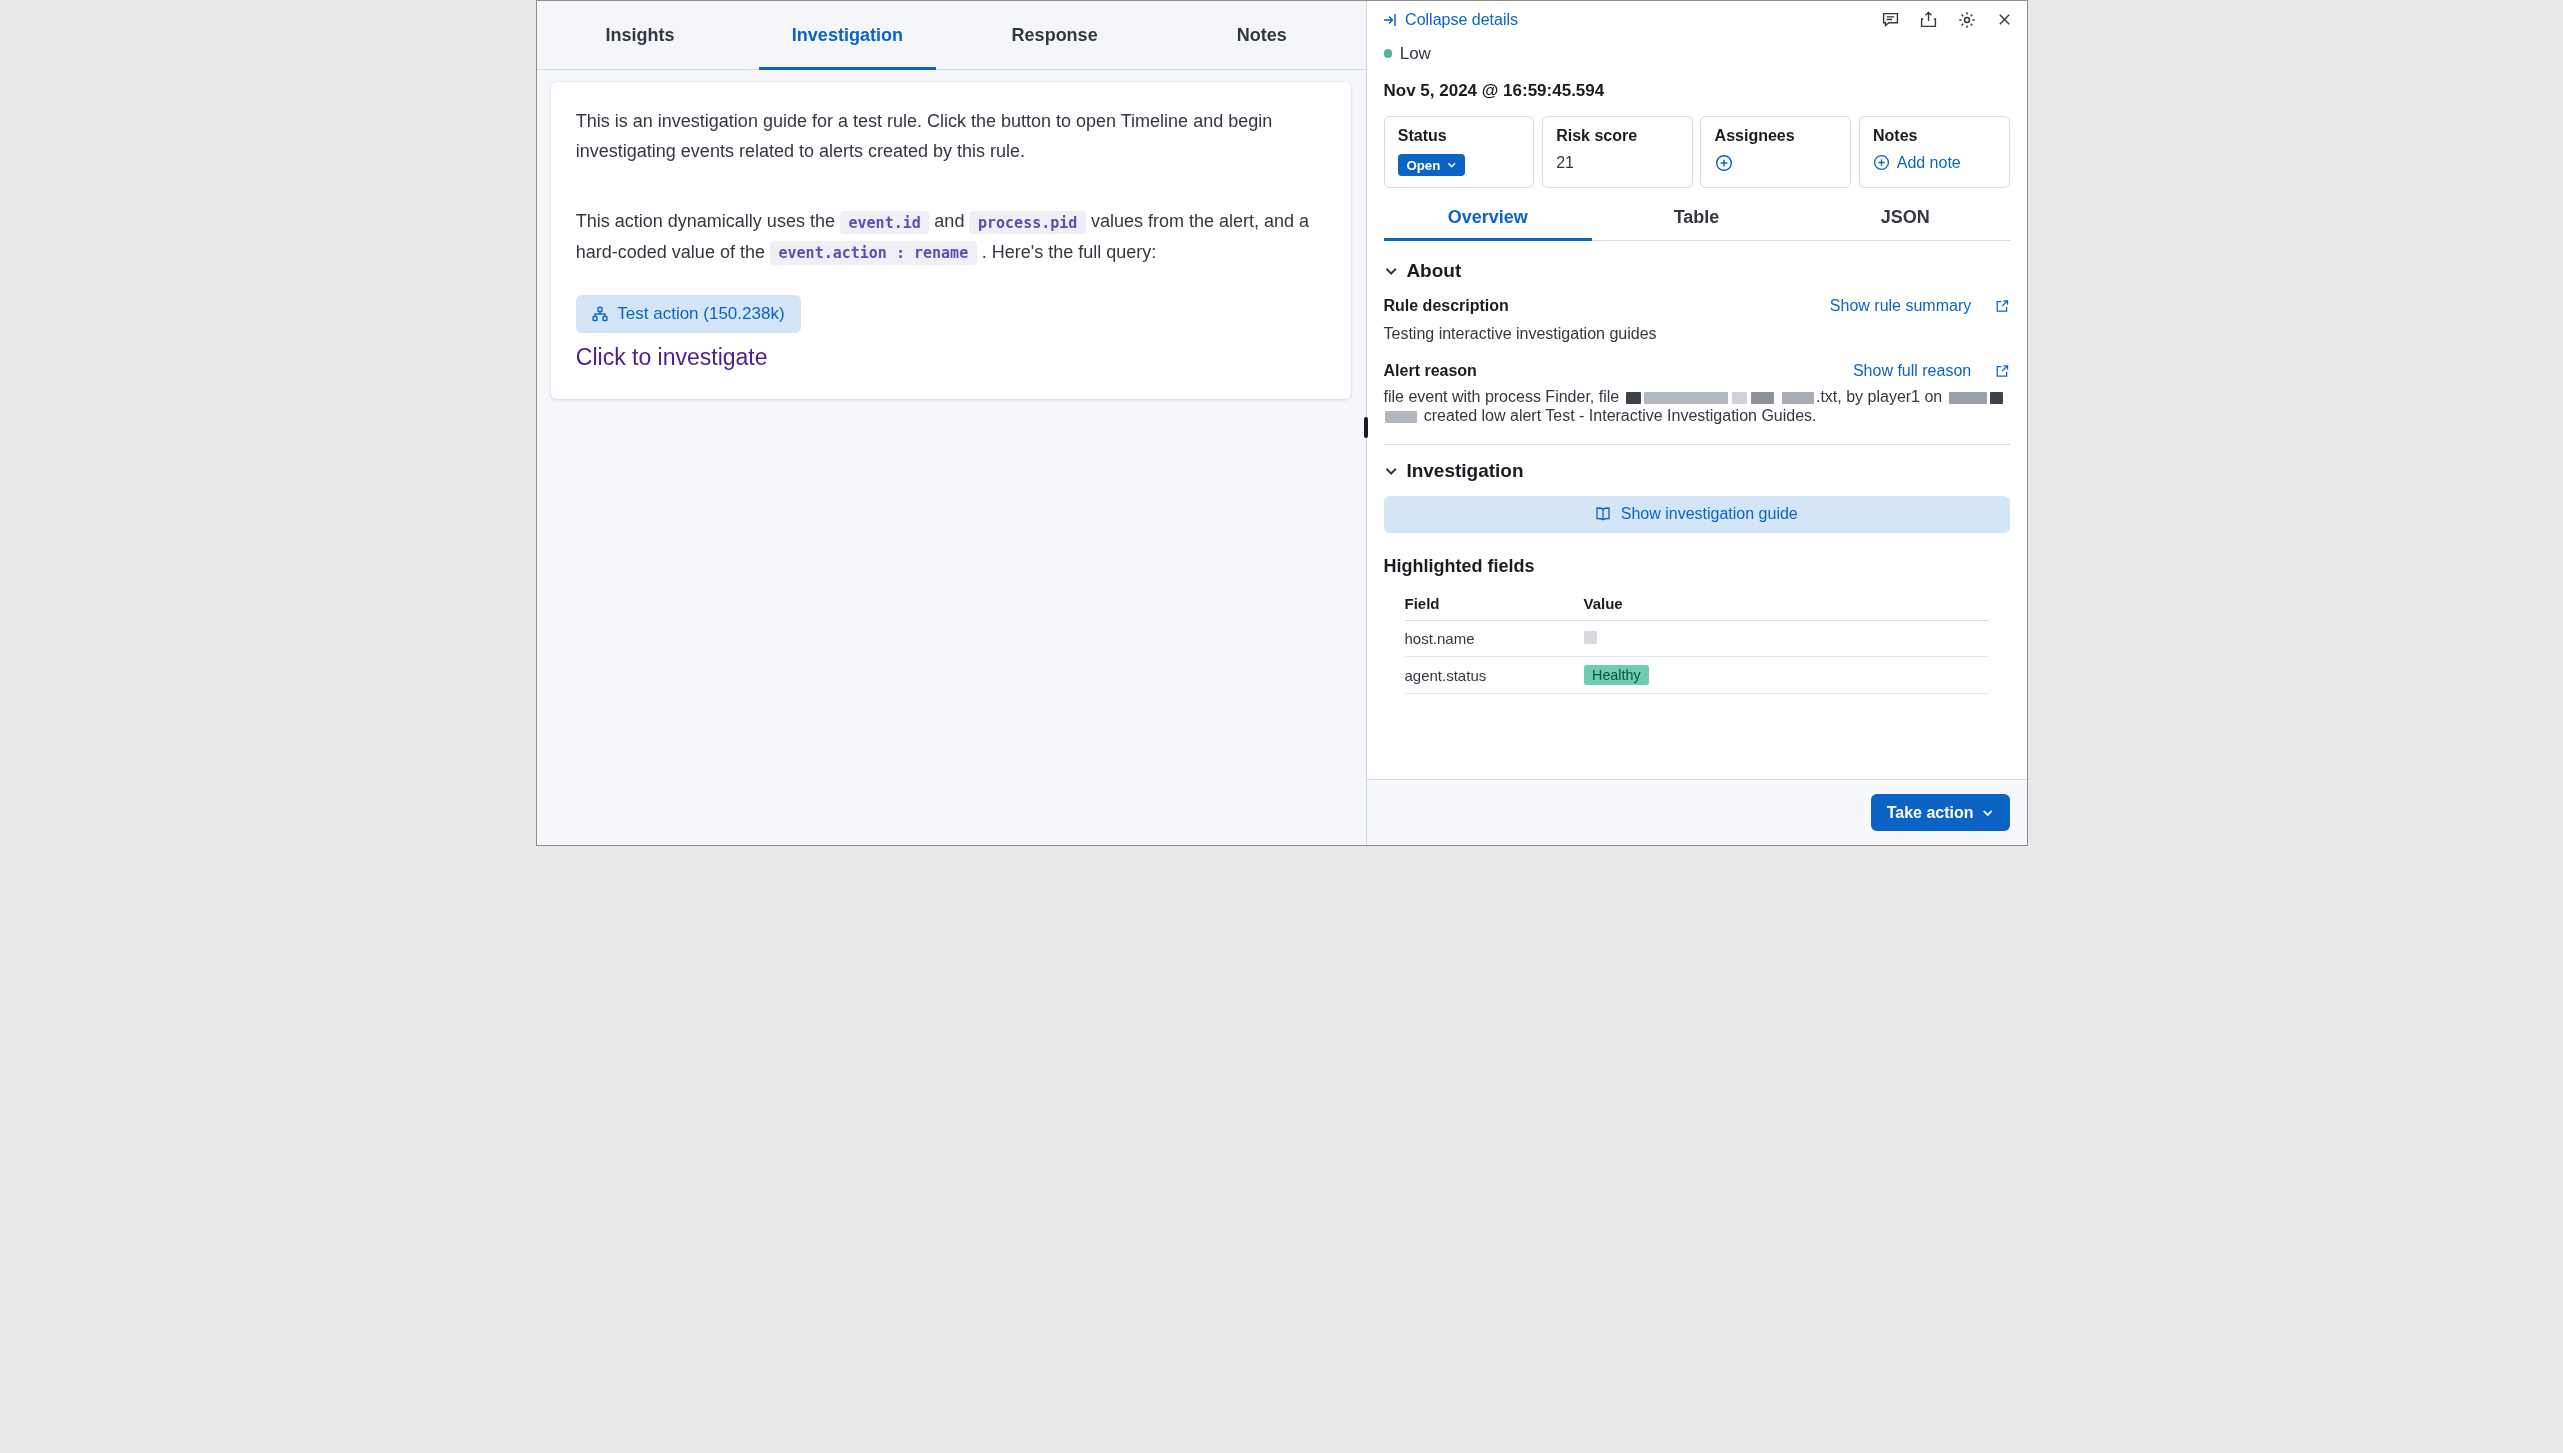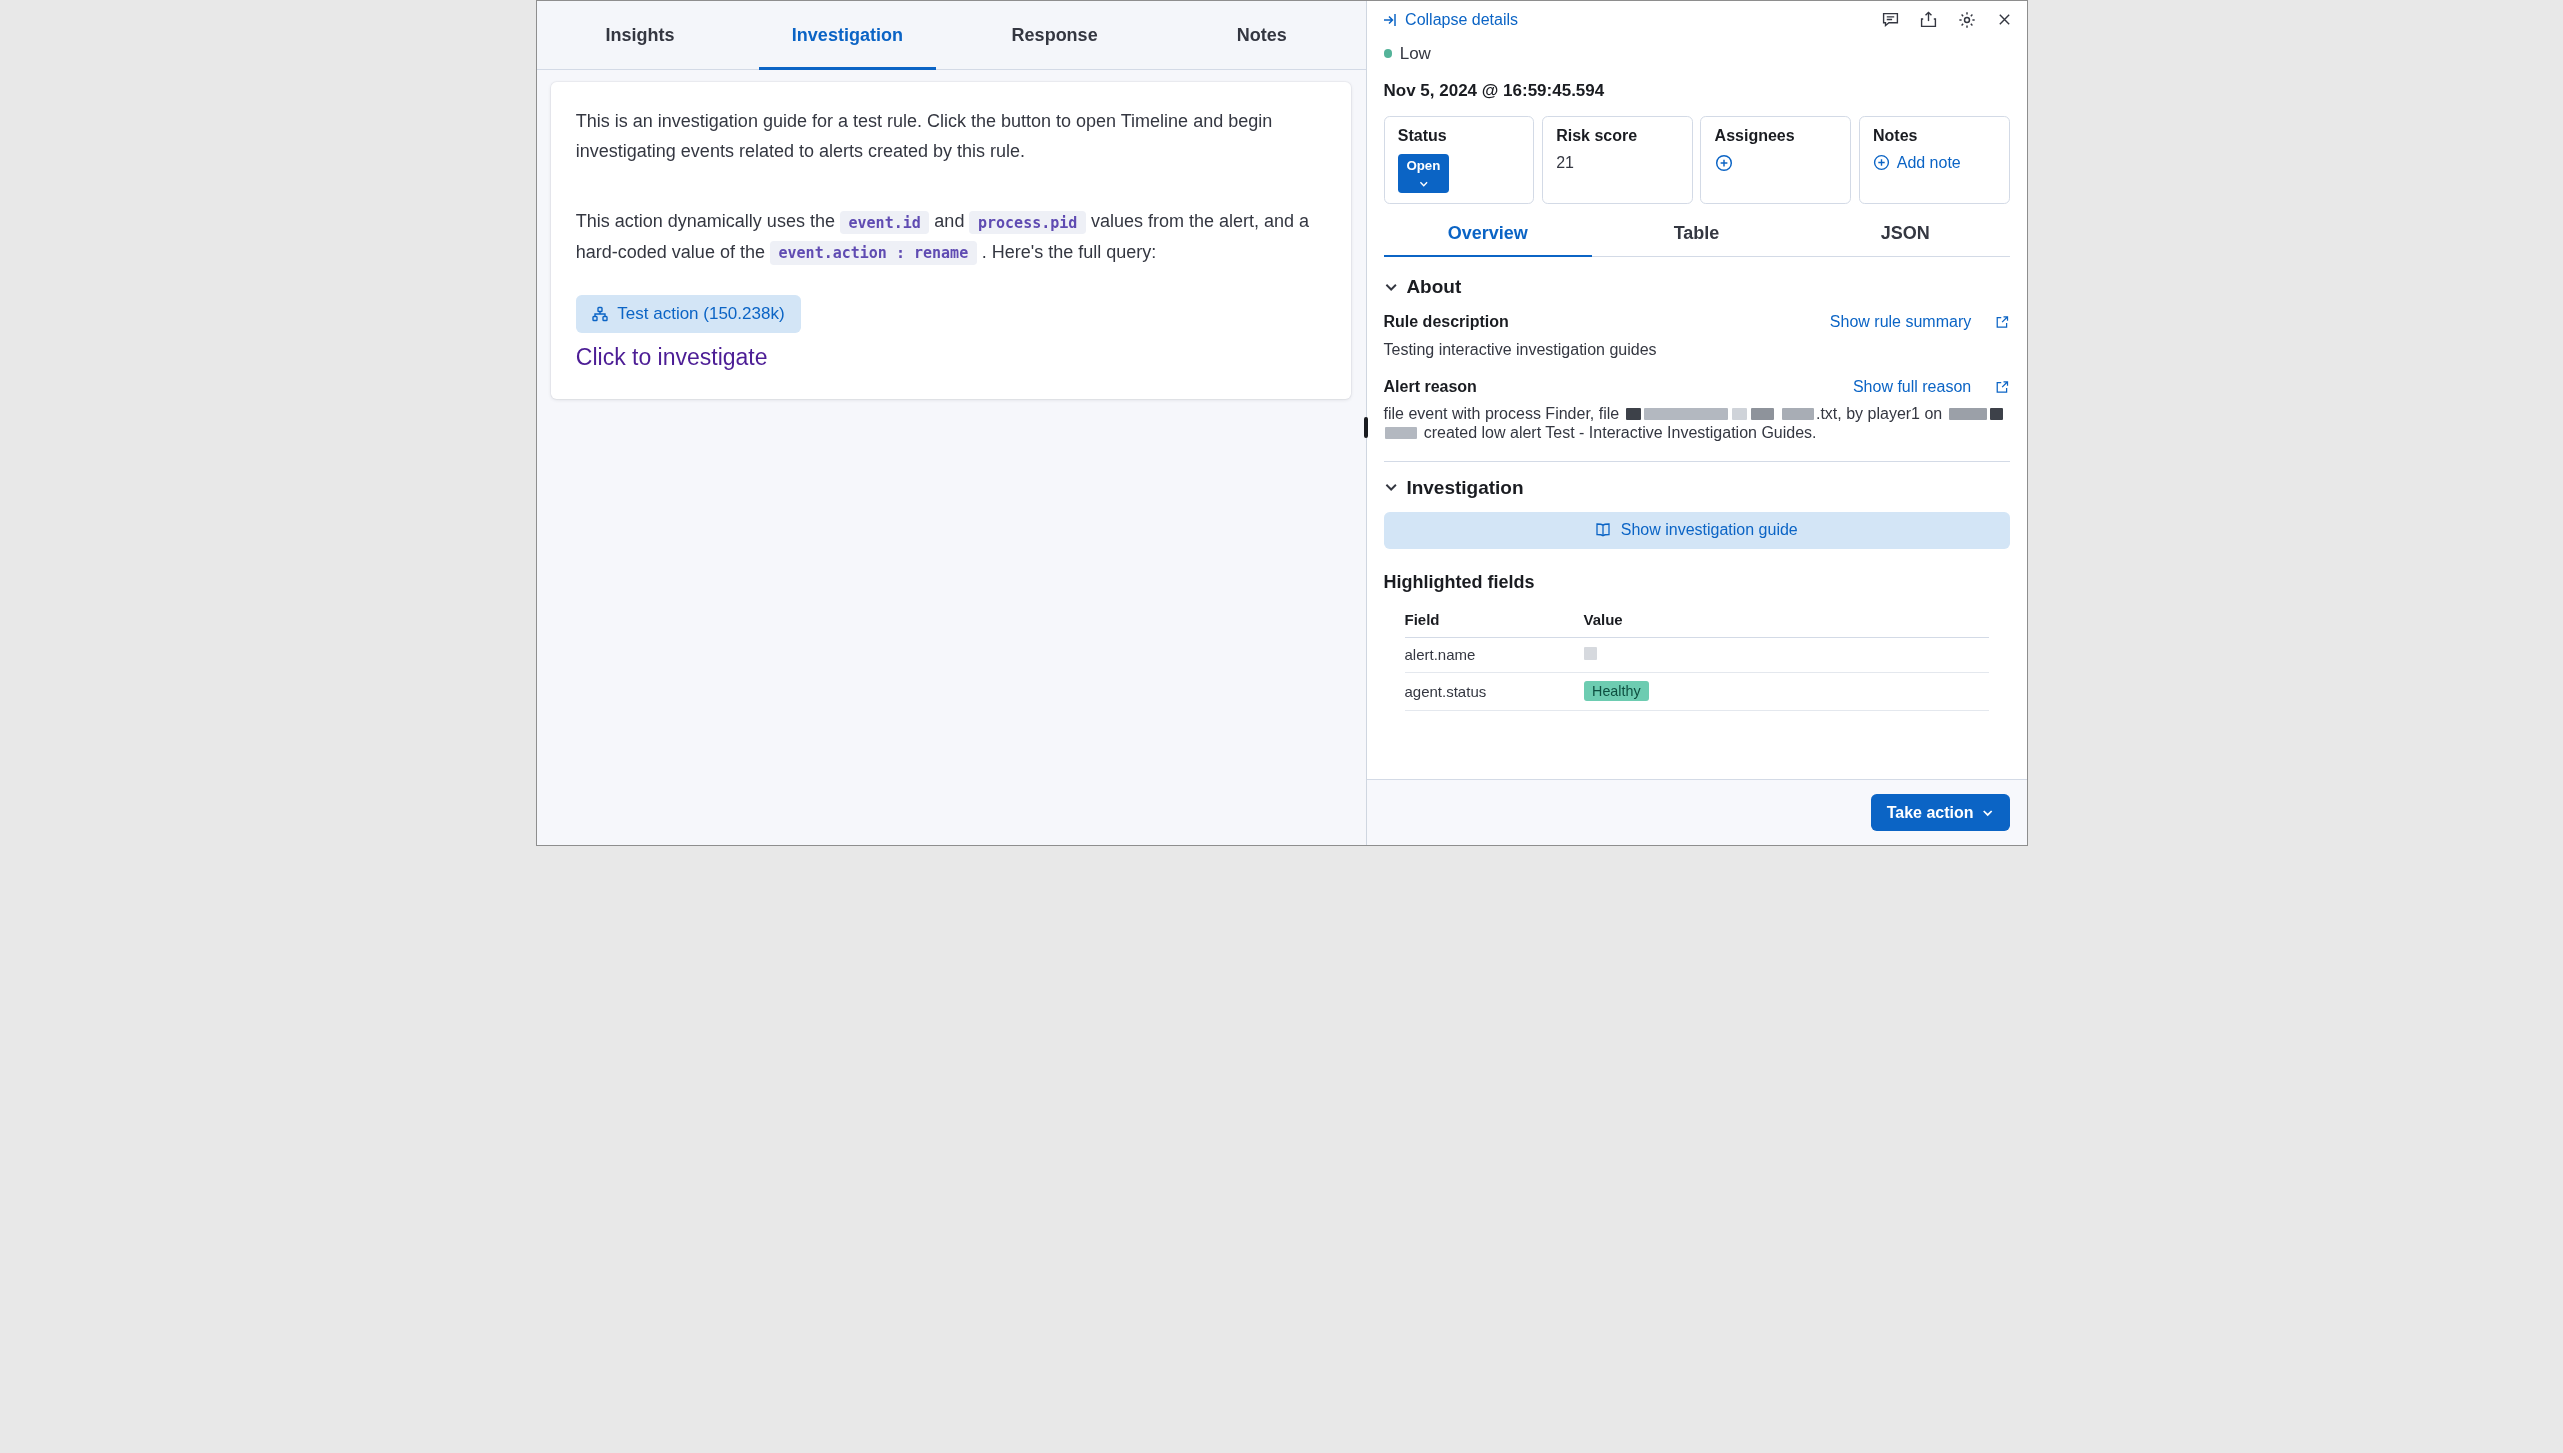--- a/index.html
+++ b/index.html
@@ -62,21 +62,21 @@
   .severity-dot { width:8.6px; height:8.6px; border-radius:50%; background:#54b399; display:inline-block; }
   .timestamp { margin-top:17px; font-size:17px; font-weight:600; color:#1a1c21; }
   .title-row { margin-top:7.6px; display:flex; align-items:center; gap:9.5px; }
   .alert-title { font-size:26px; font-weight:700; color:#0b64c5; line-height:32px; cursor:pointer; }
   .summary-cards { margin-top:15px; display:flex; gap:7.6px; }
   .sum-card { flex:1; border:1px solid #d3dae6; border-radius:5.7px; padding:10.5px 13.3px; min-height:72px; background:#fff; }
   .sum-card h4 { font-size:16px; font-weight:700; color:#1a1c21; margin-bottom:8.6px; }
   .status-pill {
     display:inline-flex; align-items:center; gap:6.7px; background:#0b64c5; color:#fff;
     font-size:13.3px; font-weight:600; border:none; border-radius:3.8px; padding:3.8px 8.6px;
-    cursor:pointer; font-family:inherit;flex-direction:column;
+    cursor:pointer; font-family:inherit;
   }
   .risk-value { font-size:16px; color:#343741; }
   .plus-btn { background:none; border:none; color:#0b64c5; cursor:pointer; display:inline-flex; padding:0; }
   .add-note-link { display:inline-flex; align-items:center; gap:6.7px; color:#0b64c5; font-size:16px; cursor:pointer; background:none; border:none; font-family:inherit; }
   .panel-tabs { margin-top:13.3px; display:flex; border-bottom:1px solid #d3dae6; }
   .panel-tab { flex:1; text-align:center; font-size:18px; font-weight:700; color:#343741; padding:5.7px 0 12.4px 0; cursor:pointer; position:relative; }
   .panel-tab.active { color:#0b64c5; }
   .panel-tab.active::after { content:""; position:absolute; left:0; right:0; bottom:-1px; height:2.9px; background:#0b64c5; }
   .section-heading { margin-top:19px; display:flex; align-items:center; gap:8.6px; font-size:19px; font-weight:700; color:#1a1c21; cursor:pointer; }
   .field-row { margin-top:15px; display:flex; align-items:center; justify-content:space-between; }
@@ -313,21 +313,21 @@
       </button>
 
       <div class="hl-fields-label">Highlighted fields</div>
 
       <div class="hl-table">
         <div class="hl-row hl-head">
           <span class="hl-col-field">Field</span>
           <span class="hl-col-value">Value</span>
         </div>
         <div class="hl-row">
-          <span class="hl-col-field">alert.name</span>
+          <span class="hl-col-field">host.name</span>
           <span class="hl-col-value"><span class="value-redact"></span></span>
         </div>
         <div class="hl-row">
           <span class="hl-col-field">agent.status</span>
           <span class="hl-col-value"><span class="badge-success">Healthy</span></span>
         </div>
       </div>
 
     </div>
 

